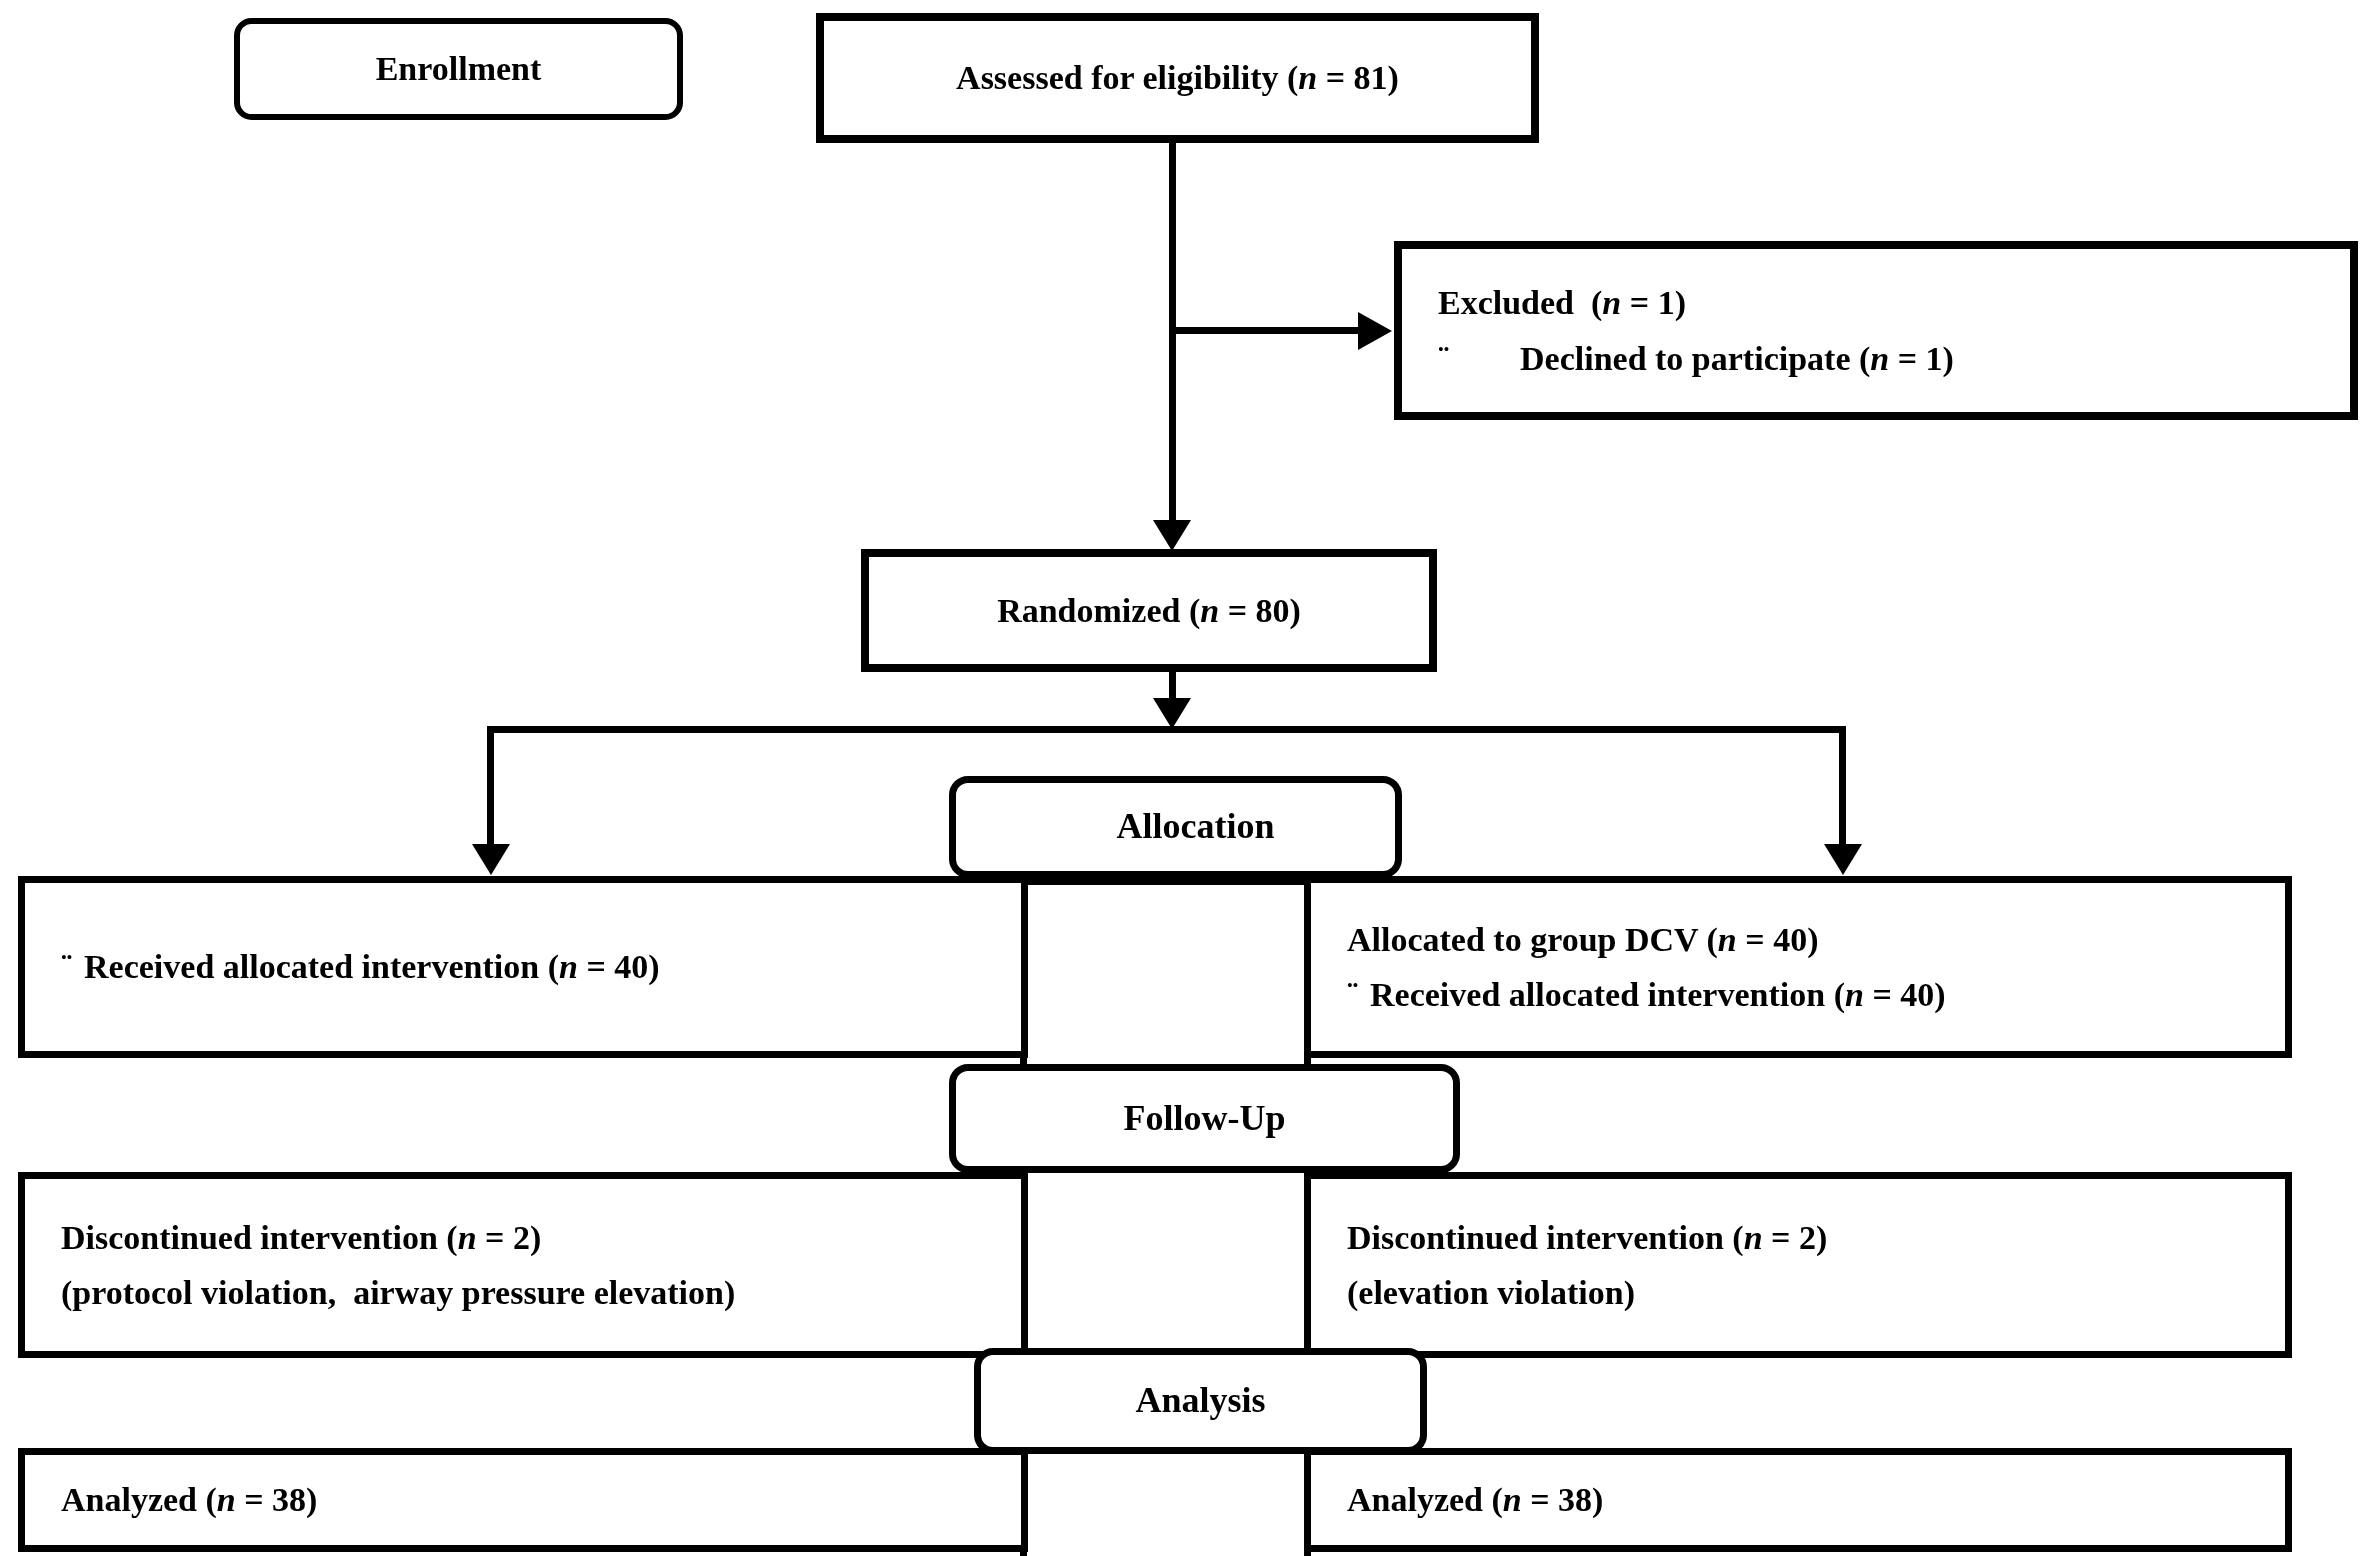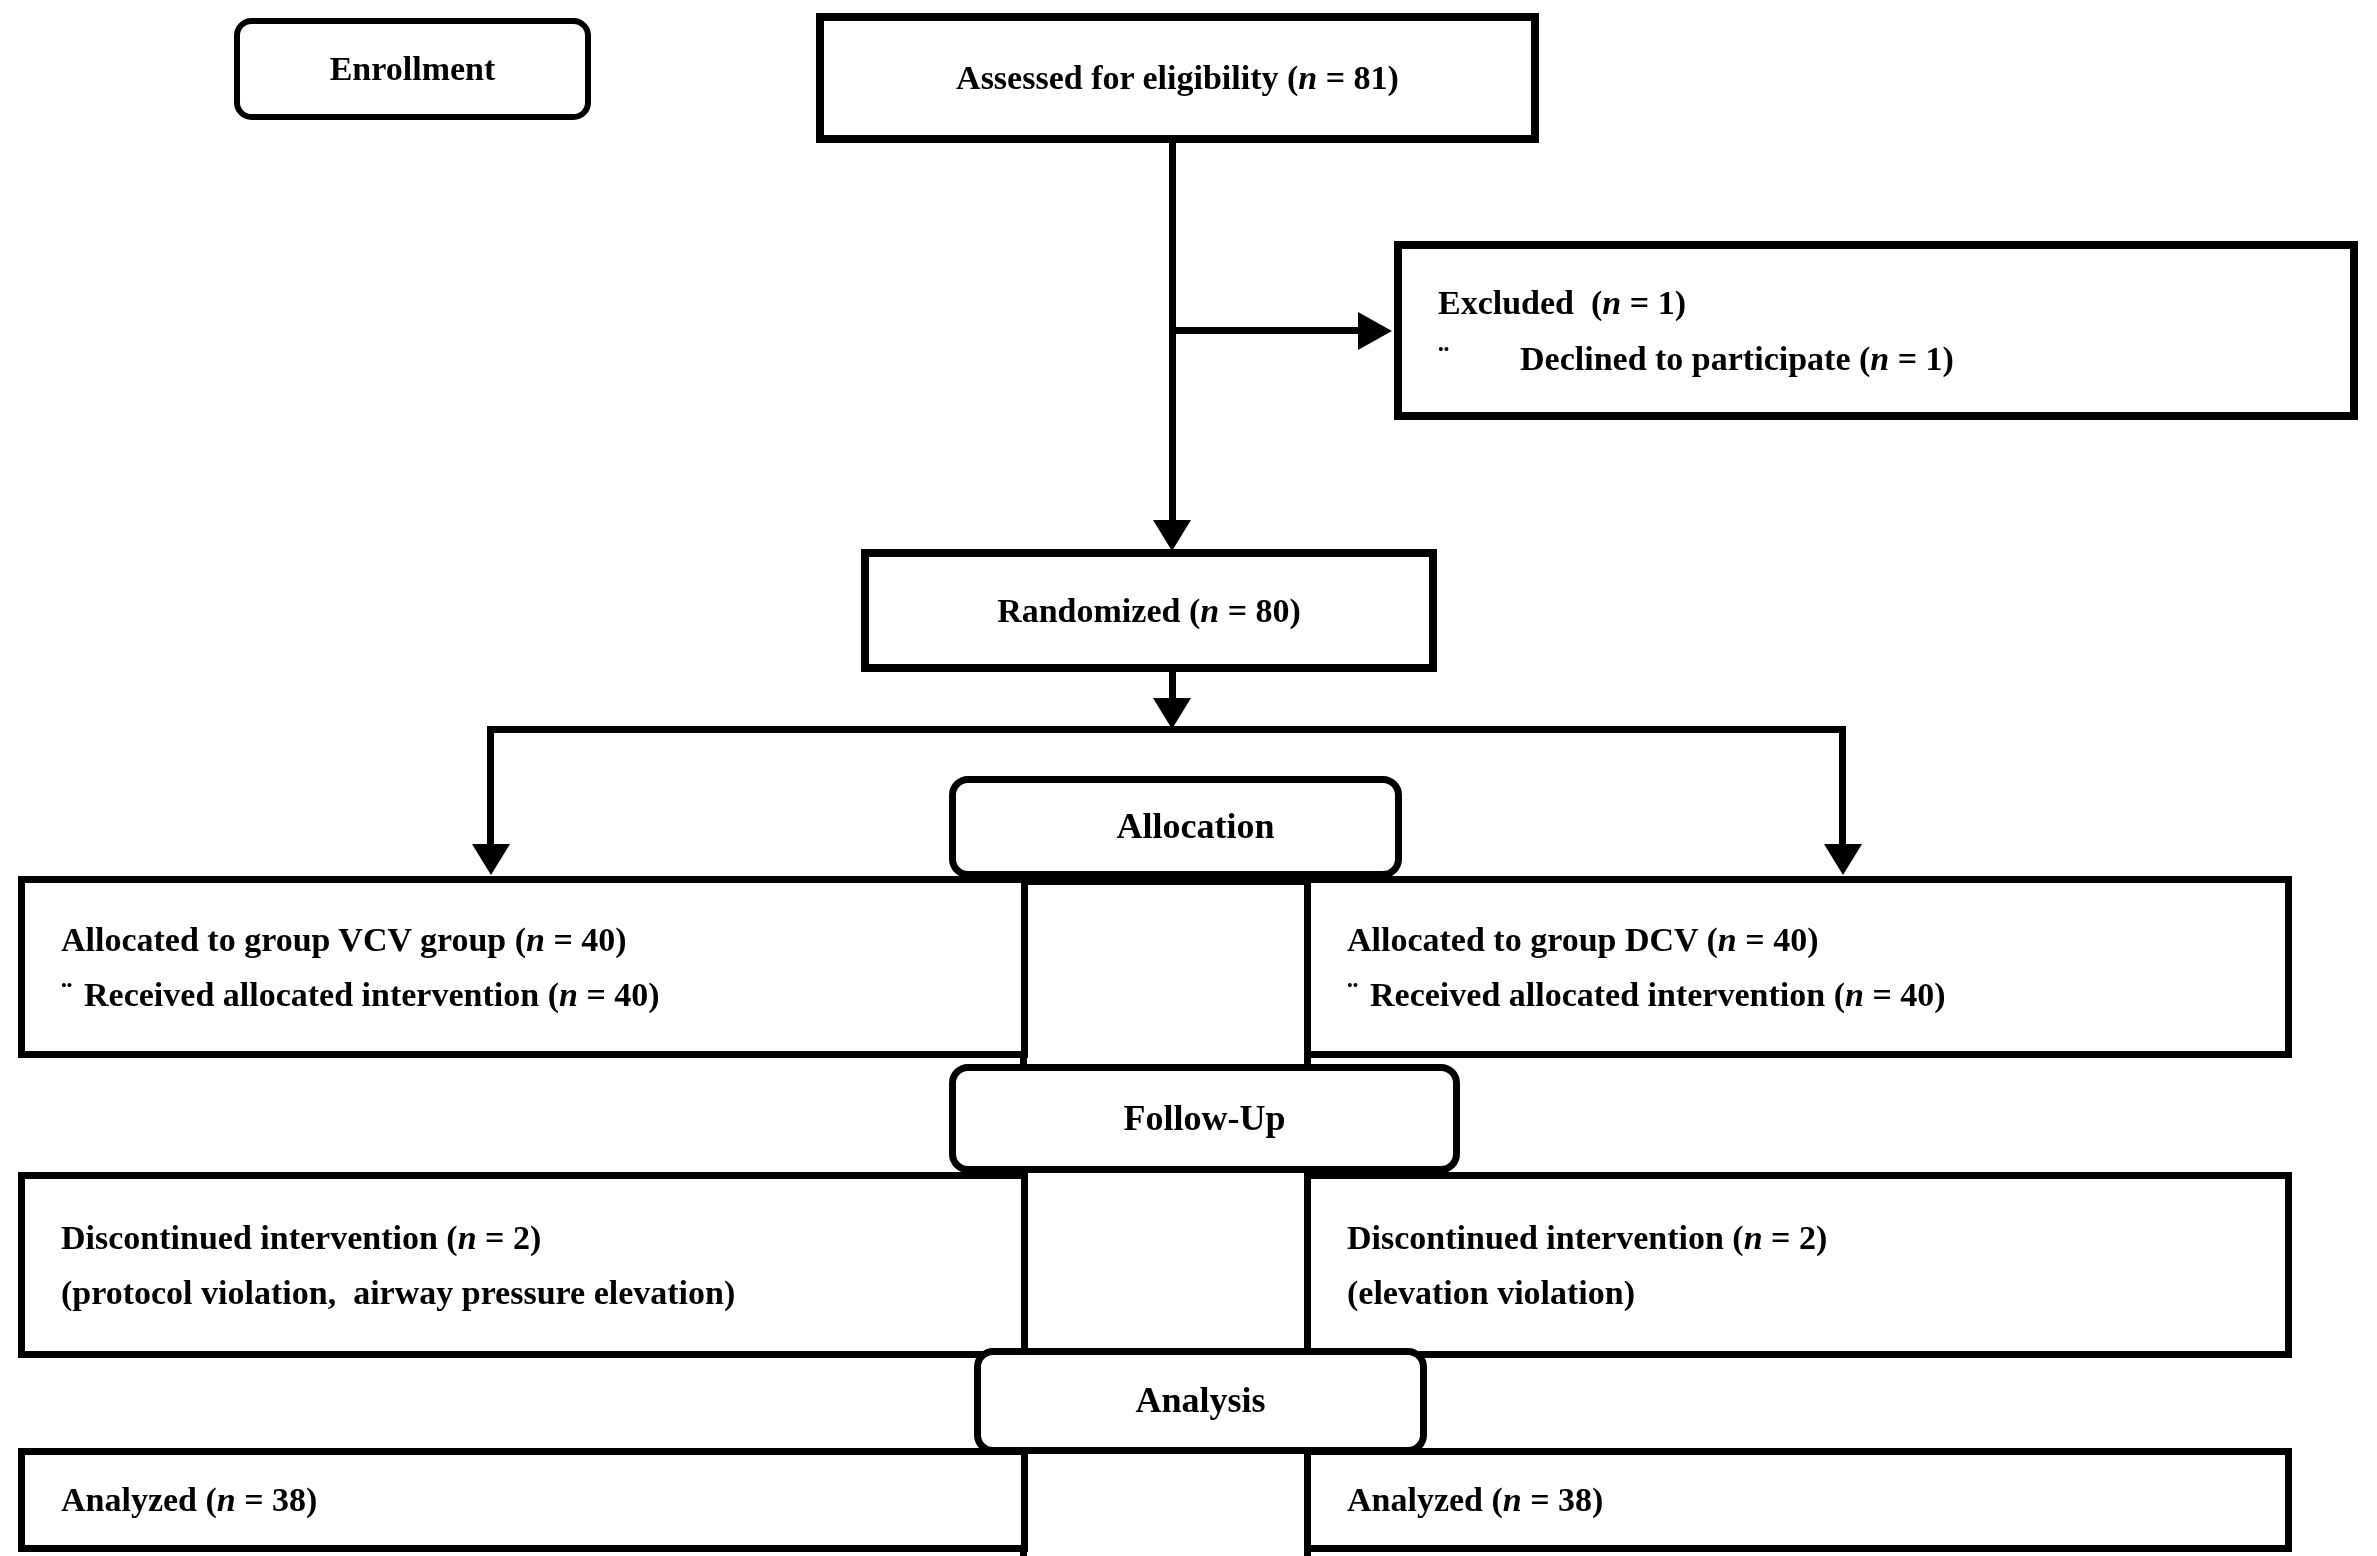--- a/index.html
+++ b/index.html
@@ -44,21 +44,21 @@
     border-right: 19px solid transparent;
     border-top: 31px solid #000000;
   }
   .arrow-right {
     position: absolute; width: 0; height: 0; z-index: 3;
     border-top: 19px solid transparent;
     border-bottom: 19px solid transparent;
     border-left: 34px solid #000000;
   }
   
-  #enrollment   { left: 234px;  top: 18px;   width: 357px;  height: 102px; border-width: 6.6px; border-radius: 17.5px; }
+  #enrollment   { left: 234px;  top: 18px;   width: 449px;  height: 102px; border-width: 6.6px; border-radius: 17.5px; }
   #assessed     { left: 816px; top: 13px;   width: 723px;  height: 130px; border-width: 8px; }
   #excluded     { left: 1394px; top: 241px;  width: 964px; height: 179px; border-width: 8px; }
   #randomized   { left: 861px; top: 549px;  width: 576px;  height: 123px; border-width: 8px; }
   #channel      { left: 1020px; top: 878px; width: 291px;  height: 686px; border-bottom: none; z-index: 2; }
   #label-allocation { left: 949px; top: 776px; width: 453px; height: 102px; padding-left: 40px; }
   #alloc-left   { left: 18px;   top: 876px; width: 1010px; height: 182px; }
   #alloc-right  { left: 1304px; top: 876px; width: 988px; height: 182px; }
   #label-followup   { left: 949px; top: 1064px; width: 511px; height: 109px; }
   #fu-left      { left: 18px;   top: 1172px; width: 1010px; height: 186px; }
   #fu-right     { left: 1304px; top: 1172px; width: 988px; height: 186px; }
@@ -112,21 +112,20 @@
 
   <div class="box center" id="randomized">
     <div class="line">Randomized (<i>n</i> = 80)</div>
   </div>
 
   <div class="box center round stage" id="label-allocation">
     <div class="line stage-text">Allocation</div>
   </div>
 
   <div class="box leftpad" id="alloc-left">
-    <div class="line">Allocated to group VCV group (<i>n</i> = 40)</div>
     <div class="line"><span class="bullet">¨</span><span>Received allocated intervention (<i>n</i> = 40)</span></div>
   </div>
   <div class="box leftpad" id="alloc-right">
     <div class="line">Allocated to group DCV (<i>n</i> = 40)</div>
     <div class="line"><span class="bullet">¨</span><span>Received allocated intervention (<i>n</i> = 40)</span></div>
   </div>
 
   <div class="box center round stage" id="label-followup">
     <div class="line stage-text">Follow-Up</div>
   </div>

